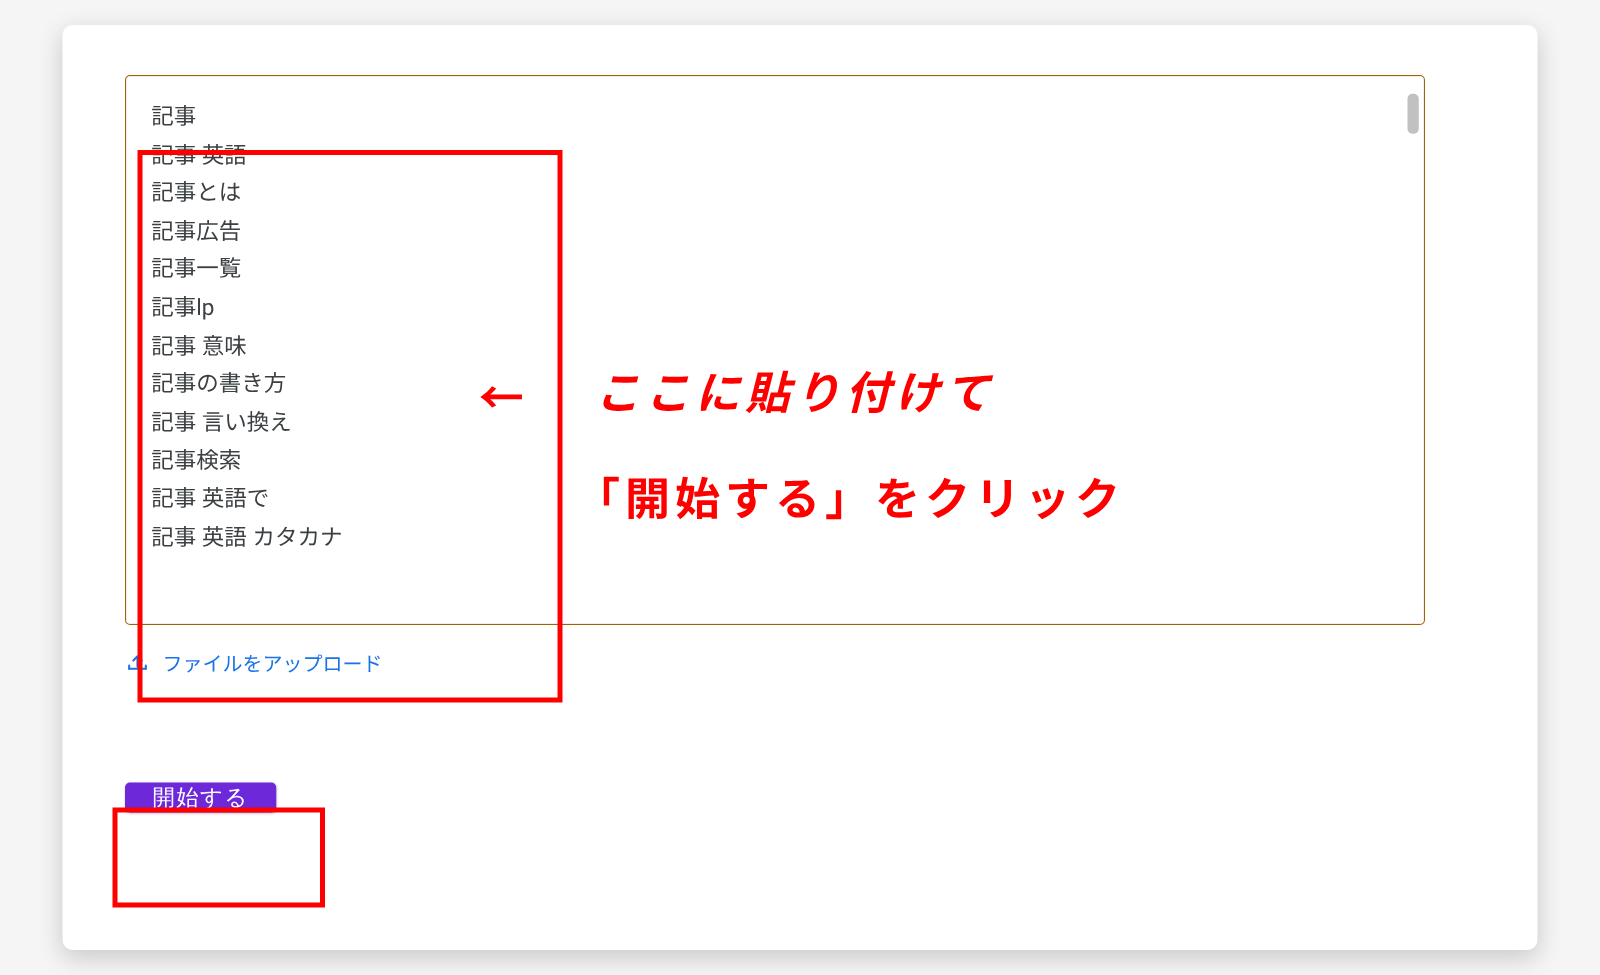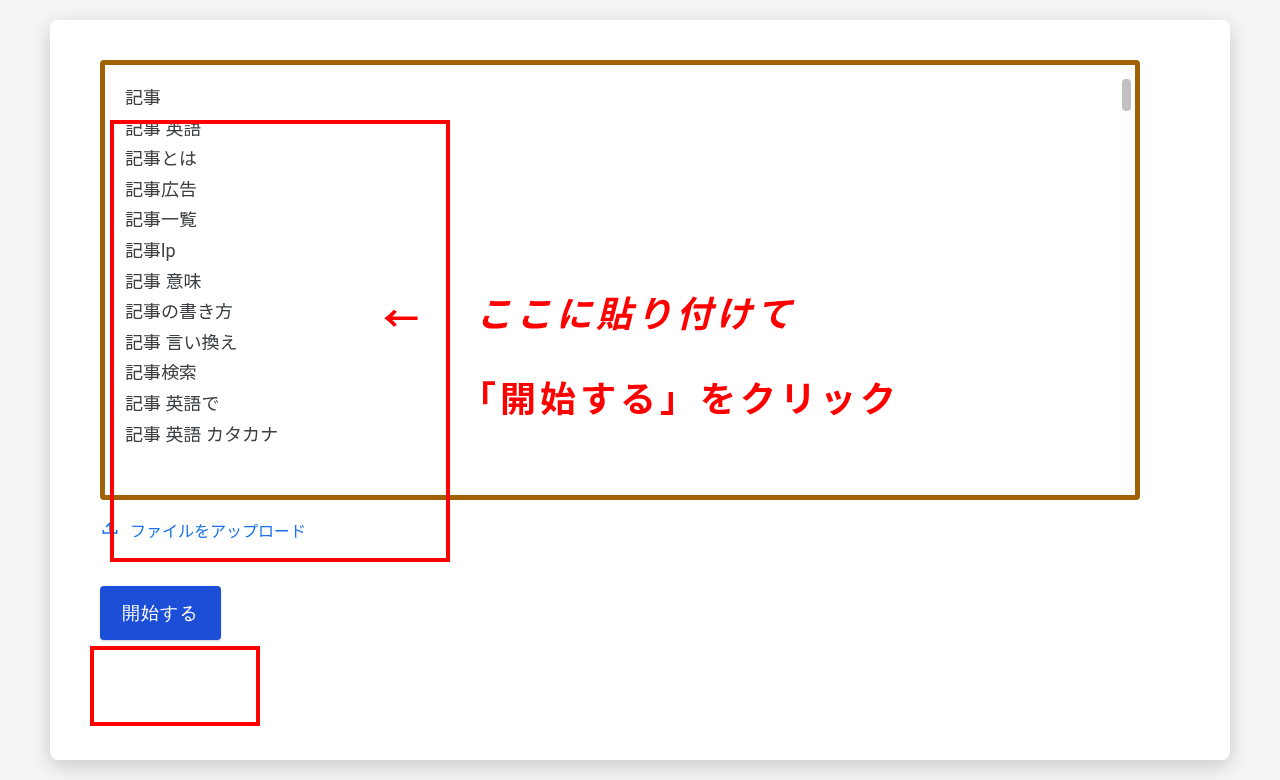--- a/index.html
+++ b/index.html
@@ -15,21 +15,21 @@
       box-shadow: 0 6px 20px rgba(0,0,0,0.18);
       padding: 40px 50px 30px 50px;
     }
     .modal-header { display: flex; justify-content: space-between; align-items: center; margin-bottom: 28px; }
     .modal-title { font-size: 28px; color: #3c4043; font-weight: 400; letter-spacing: 0.5px; }
     .close-btn { font-size: 28px; color: #888; cursor: pointer; line-height: 1; }
     .textarea-wrap {
       position: relative;
       width: 1040px;
       height: 440px;
-      border: 5px solid #a16207;
+      border: 1px solid #a16207;
       border-radius: 4px;
       background: #fff;
       overflow: hidden;
     }
     .keywords-input {
       width: 100%;
       height: 100%;
       border: none;
       resize: none;
       padding: 18px 20px;
@@ -44,36 +44,37 @@
       position: absolute;
       top: 14px;
       right: 4px;
       width: 9px;
       height: 32px;
       background: #c1c1c1;
       border-radius: 4px;
     }
     .upload-row {
       display: flex;
+      align-items: center;
       gap: 10px;
       margin-top: 18px;
       color: #1a73e8;
       font-size: 16px;
       cursor: pointer;
       width: fit-content;
     }
     .upload-icon svg { display: block; }
     .start-button {
       display: inline-block;
-      margin-top: 44px;
-      background: #1d4ed8;
+      margin-top: 84px;
+      background: #6d28d9;
       color: #fff;
       font-size: 18px;
       letter-spacing: 1px;
-      padding: 15px 22px;
+      padding: 0 22px;
       border: none;
       border-radius: 4px;
       cursor: pointer;
       box-shadow: 0 1px 2px rgba(0,0,0,0.2);
     }
     
     .anno { position: absolute; pointer-events: none; }
     .anno-textarea-box { left: 110px; top: 120px; width: 340px; height: 442px; border: 4px solid #ff0000; }
     .anno-start-box   { left: 90px;  top: 646px; width: 170px; height: 80px;  border: 4px solid #ff0000; }
     .anno-arrow { left: 383px; top: 290px; color: #ff0000; font-size: 36px; font-weight: 700; letter-spacing: 2px; }

